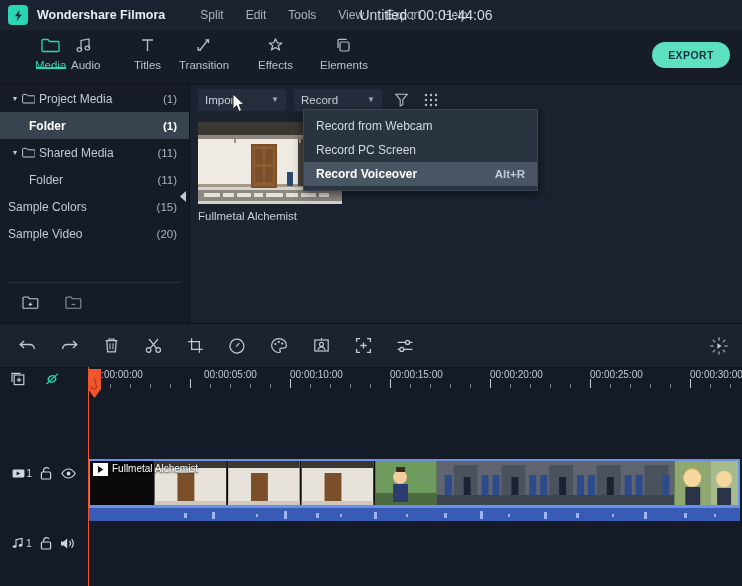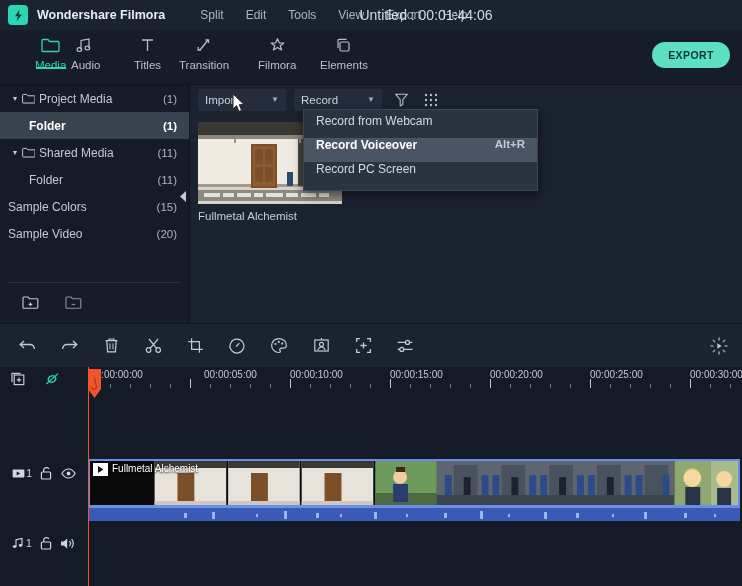--- a/index.html
+++ b/index.html
@@ -144,21 +144,21 @@
   }
 
   
   .ctx-menu {
     position: absolute; left: 113px; top: 24px; width: 235px;
     background: #2a3340; border: 1px solid #3b4554;
     box-shadow: 0 3px 10px rgba(0,0,0,.55);
     z-index: 40; padding: 4px 0;
   }
   .ctx-item {
-    height: 24px; display: flex; align-items: flex-start;
+    height: 24px; display: flex; align-items: center;
     padding: 0 12px; font-size: 12px; color: #d2d9e4;
     cursor: pointer; white-space: nowrap;
   }
   .ctx-item .ci-label { flex: 1 1 auto; }
   .ctx-item .ci-accel { font-size: 11.5px; color: #c2cad6; }
   .ctx-item.hl { background: #4a5564; color: #ffffff; font-weight: bold; }
   .cursor-arrow { position: absolute; left: 232px; top: 93px; z-index: 50; }
 
   
   .tl-toolbar {
@@ -289,21 +289,21 @@
     </span>
     <span class="nt-label">Transition</span>
   </div>
 
   <div class="nav-tab" style="position:absolute;left:258px;">
     <span class="nt-icon">
       <svg width="19" height="16" viewBox="0 0 19 16">
           <path d="M9.5 1.8 L11.4 6 L15.8 6 L12.2 8.7 L13.6 13 L9.5 10.4 L5.4 13 L6.8 8.7 L3.2 6 L7.6 6 Z" fill="none" stroke="#b6c0cd" stroke-width="1.2" stroke-linejoin="round"></path>
         </svg>
     </span>
-    <span class="nt-label">Filmora</span>
+    <span class="nt-label">Effects</span>
   </div>
 
   <div class="nav-tab" style="position:absolute;left:320px;">
     <span class="nt-icon">
       <svg width="19" height="16" viewBox="0 0 19 16">
           <rect x="6" y="5" width="9" height="9" rx="1.4" fill="none" stroke="#b6c0cd" stroke-width="1.2"></rect>
           <path d="M4 11V3.4a1 1 0 011-1h7.6" fill="none" stroke="#b6c0cd" stroke-width="1.2"></path>
         </svg>
     </span>
     <span class="nt-label">Elements</span>
@@ -454,27 +454,27 @@
         </div>
         <div class="media-name">Fullmetal Alchemist</div>
       </div>
     </div>
 
     <div class="ctx-menu">
       <div class="ctx-item">
         <span class="ci-label">Record from Webcam</span>
         <span class="ci-accel"></span>
       </div>
+      <div class="ctx-item">
+        <span class="ci-label">Record PC Screen</span>
+        <span class="ci-accel"></span>
+      </div>
       <div class="ctx-item hl">
         <span class="ci-label">Record Voiceover</span>
         <span class="ci-accel">Alt+R</span>
-      </div>
-      <div class="ctx-item">
-        <span class="ci-label">Record PC Screen</span>
-        <span class="ci-accel"></span>
       </div>
     </div>
   </div>
 </div>
 
 <div class="cursor-arrow">
   <svg width="14" height="20" viewBox="0 0 14 20">
       <path d="M1 1 L1 16 L4.6 12.6 L7 18.4 L9.6 17.3 L7.2 11.7 L12 11.5 Z" fill="#fff" stroke="#2a2a2a" stroke-width="1"></path>
     </svg>
 </div>

